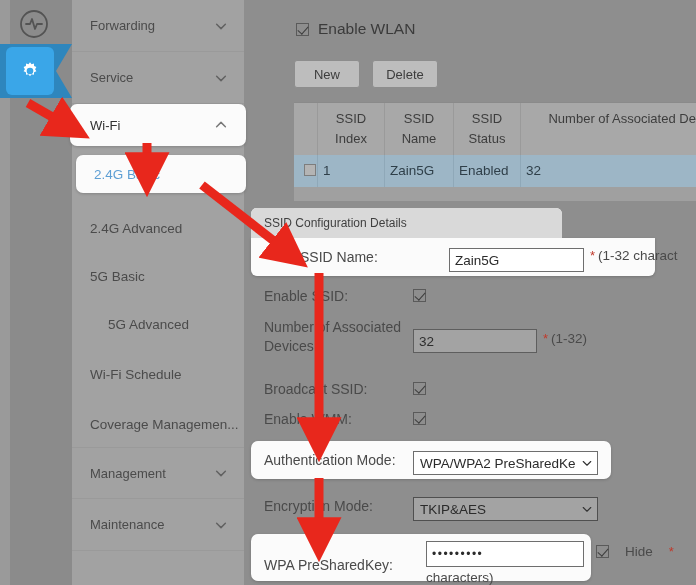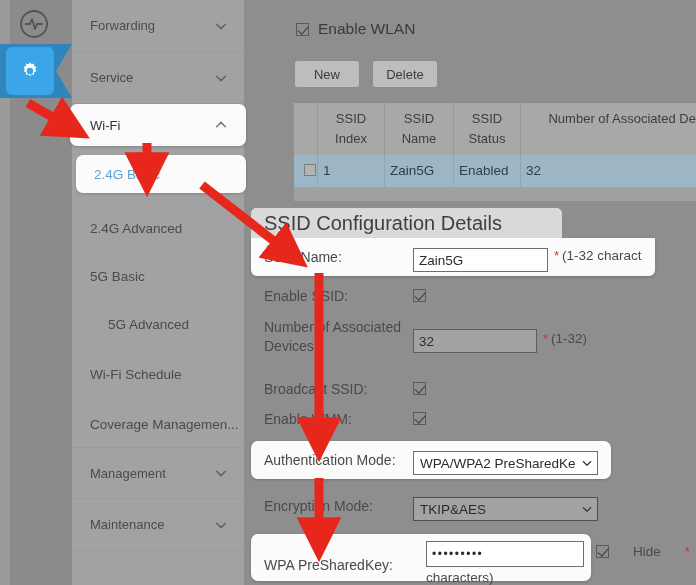--- a/index.html
+++ b/index.html
@@ -126,21 +126,21 @@
     width: 12px; height: 12px;
     border: 1px solid #7d7d7d; background: #b4b4b4;
     display:inline-block; margin: 3px 0 0 5px;
   }
 
   
   .cfg { position: absolute; left: 7px; top: 208px; width: 404px; }
   .cfg-title {
     position: absolute; left: 0; top: 0; width: 311px; height: 30px;
     display: flex; align-items: center; padding-left: 13px;
-    font-size: 20px; color: #3f3f3f;
+    font-size: 12px; color: #3f3f3f;
     background: #d9d9d9;
     border-radius: 6px 6px 0 0;
   }
   .frow {
     position: absolute; left: 0; display: flex; align-items: flex-start;
     font-size: 14px; color: #4a4a4a;
   }
   .flabel { width: 162px; padding-left: 13px; line-height: 19px; }
   .fctl { }
   .txtbox {
@@ -301,21 +301,21 @@
       <div class="tfoot"></div>
     </div>
 
     <div class="cfg">
 
       <div class="hl" style="left:0; top:0; width:311px; height:30px; border-radius:6px 6px 0 0; box-shadow:none;"></div>
       <div class="hl" style="left:0; top:30px; width:404px; height:38px; border-radius:0 0 6px 6px;"></div>
 
       <div class="cfg-title">SSID Configuration Details</div>
 
-      <div class="frow" style="top:40px;">
+      <div class="frow" style="top:40px;padding-left:36px;">
         <div class="flabel">SSID Name:</div>
         <div class="fctl">
           <div class="txtbox" style="width:135px;">Zain5G</div>
         </div>
         <div style="margin-left:6px; display:flex; gap:3px; align-items:center;">
           <span class="star">*</span>
           <span class="hint">(1-32 charact</span>
         </div>
       </div>
 
@@ -374,21 +374,21 @@
       </div>
 
       <div class="hl" style="left:0; top:326px; width:340px; height:47px;"></div>
       <div class="frow" style="top:348px;">
         <div class="flabel">WPA PreSharedKey:</div>
       </div>
       <div style="position:absolute; left:175px; top:333px;">
         <div class="txtbox" style="width:158px; height:26px; letter-spacing:1.5px; font-size:12px;">•••••••••</div>
         <div class="hint" style="margin-top:3px;">characters)</div>
       </div>
-      <div style="position:absolute; left:345px; top:336px; display:flex; align-items:center; gap:24px;">
+      <div style="position:absolute; left:345px; top:336px; display:flex; align-items:center; gap:16px;">
         <span class="chk on"></span>
         <span class="hint">Hide</span>
         <span class="star">*</span>
       </div>
 
     </div>
   </div>
 
   <svg class="arrow" style="left:0; top:0;" width="696" height="585">
     <defs>

